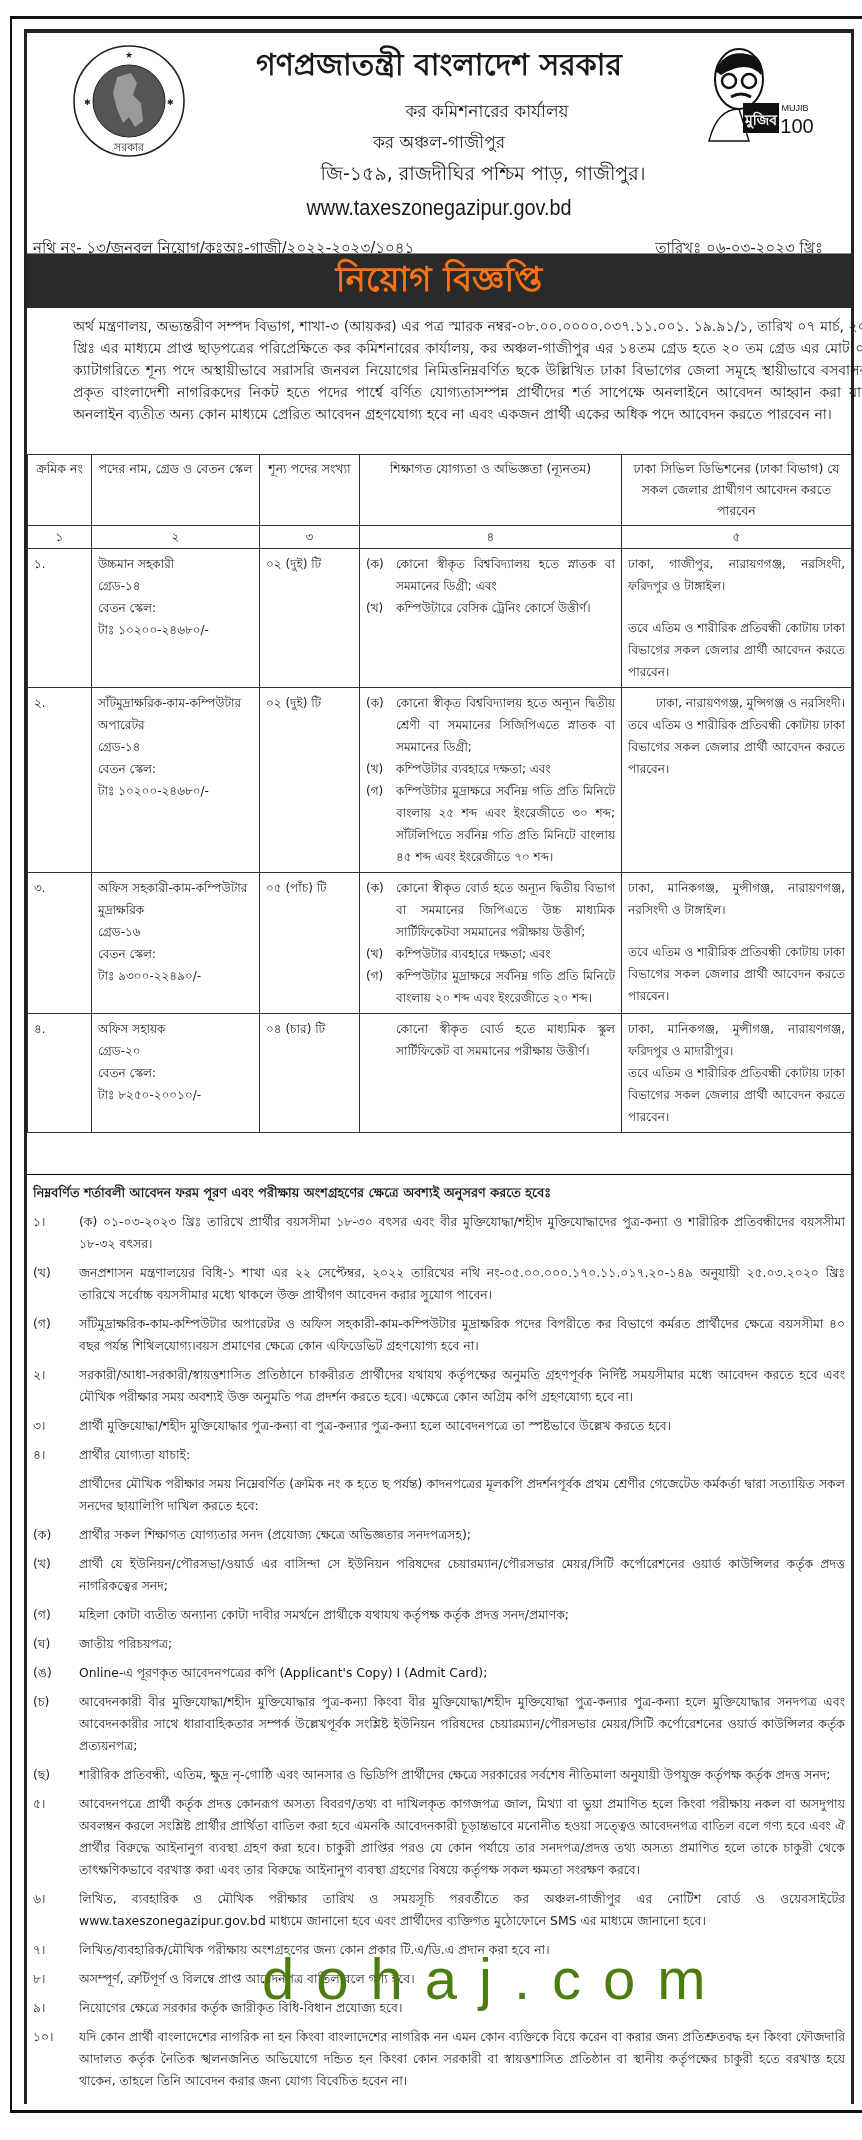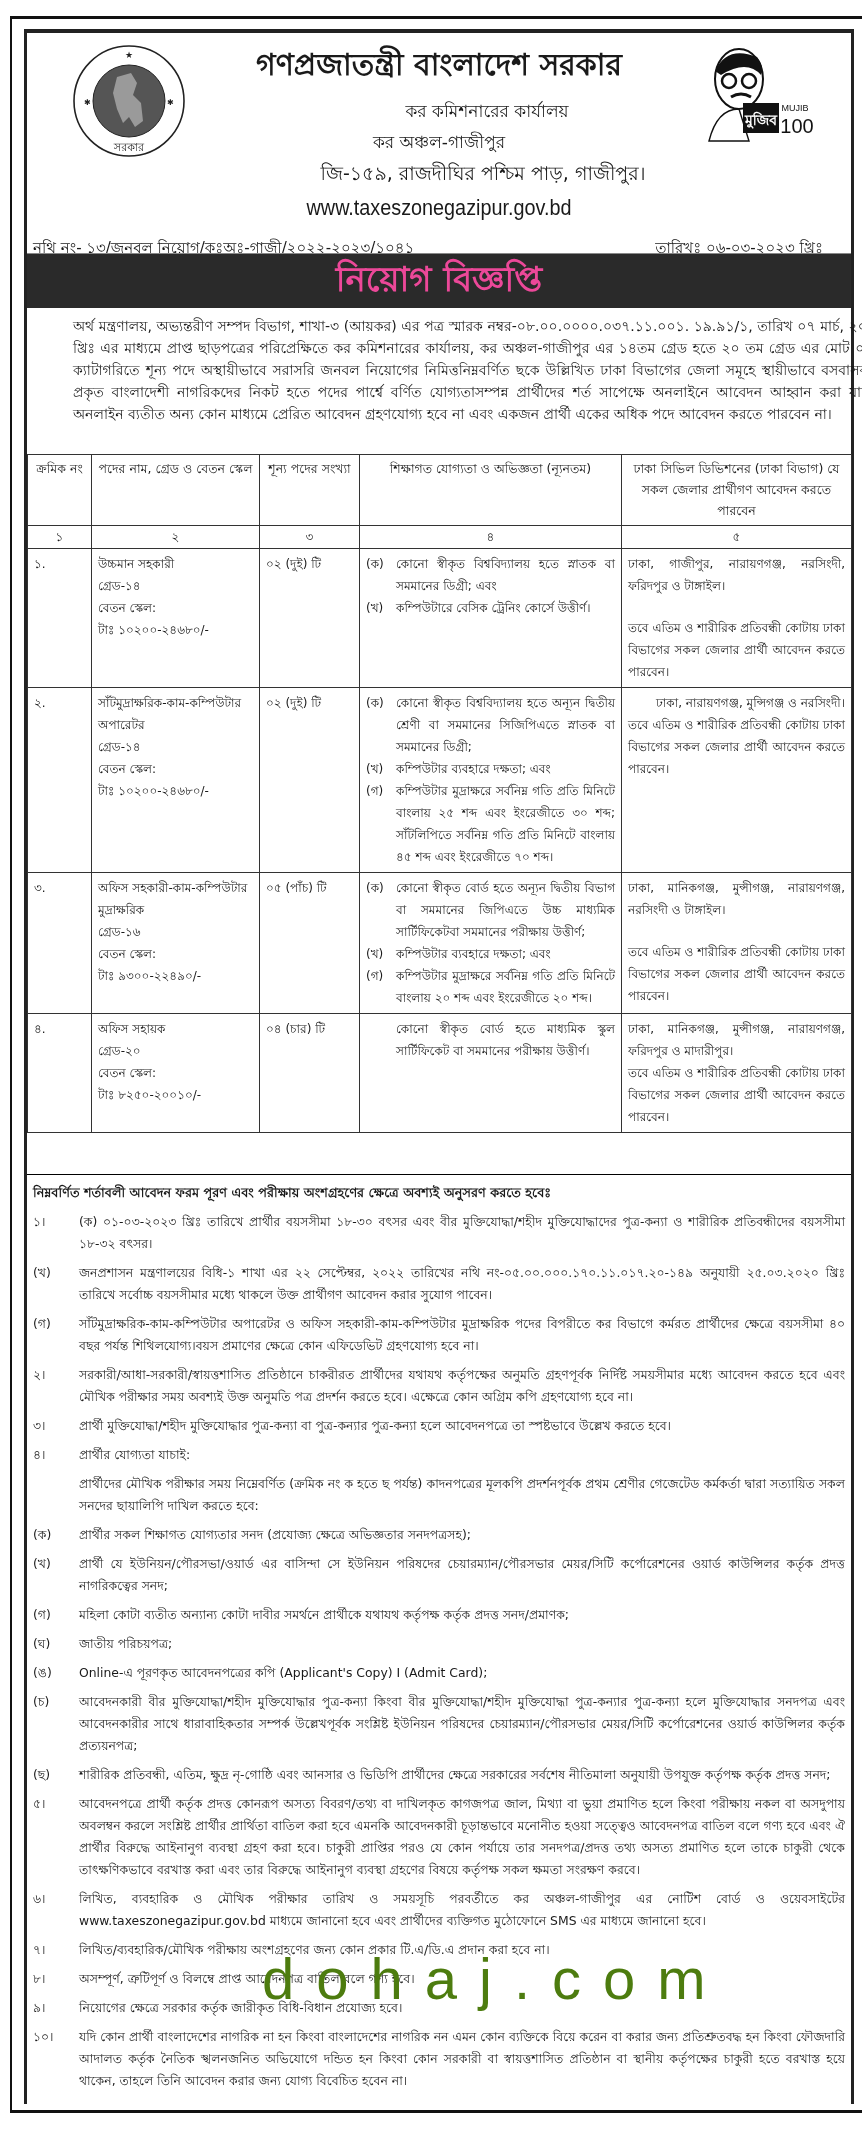--- a/index.html
+++ b/index.html
@@ -17,21 +17,21 @@
   .h-line { position: absolute; left: 0; width: 824px; text-align: center; font-size: 17px; }
   .h-office { top: 65px; font-size: 17px; padding-left: 48px; }
   .h-zone { top: 96px; }
   .h-addr { top: 126px; font-size: 19px; padding-left: 44px; }
   .h-web { top: 162px; font-size: 22px; font-family: "Liberation Sans", sans-serif; transform: scaleX(0.9); }
   .memo-row { position: absolute; left: 0; top: 199px; width: 824px; height: 22px; font-size: 15px; }
   .memo-no { position: absolute; left: 6px; top: 4px; }
   .memo-date { position: absolute; right: 28px; top: 4px; }
   .banner { position: absolute; left: 0; top: 220px; width: 824px; height: 54px; background: #2a2a2a;
             border-top: 1px solid #888; display: flex; align-items: center; justify-content: center; }
-  .banner span { color: #ec4899; font-size: 34px; font-weight: bold; font-family: "DejaVu Serif", serif; }
+  .banner span { color: #f97316; font-size: 34px; font-weight: bold; font-family: "DejaVu Serif", serif; }
   .intro { position: absolute; left: 6px; top: 282px; width: 812px; font-size: 14px; line-height: 22px;
            text-align: justify; margin-left: 40px; }
   table.posts { position: absolute; left: 0; top: 421px; width: 824px; border-collapse: collapse; table-layout: fixed;
                 font-size: 12px; }
   table.posts td, table.posts th { border: 1px solid #333; vertical-align: top; padding: 4px 6px; line-height: 22px; font-weight: normal; }
   table.posts th { text-align: center; vertical-align: top; font-size: 12.5px; line-height: 21px; padding-top: 3px; margin-top: 48px; }
   table.posts tr.nums td { text-align: center; padding: 0 6px; height: 22px; line-height: 22px; }
   .qual-line { display: flex; text-align: justify; }
   .qual-mark { flex: 0 0 30px; }
   .qual-text { flex: 1; }

